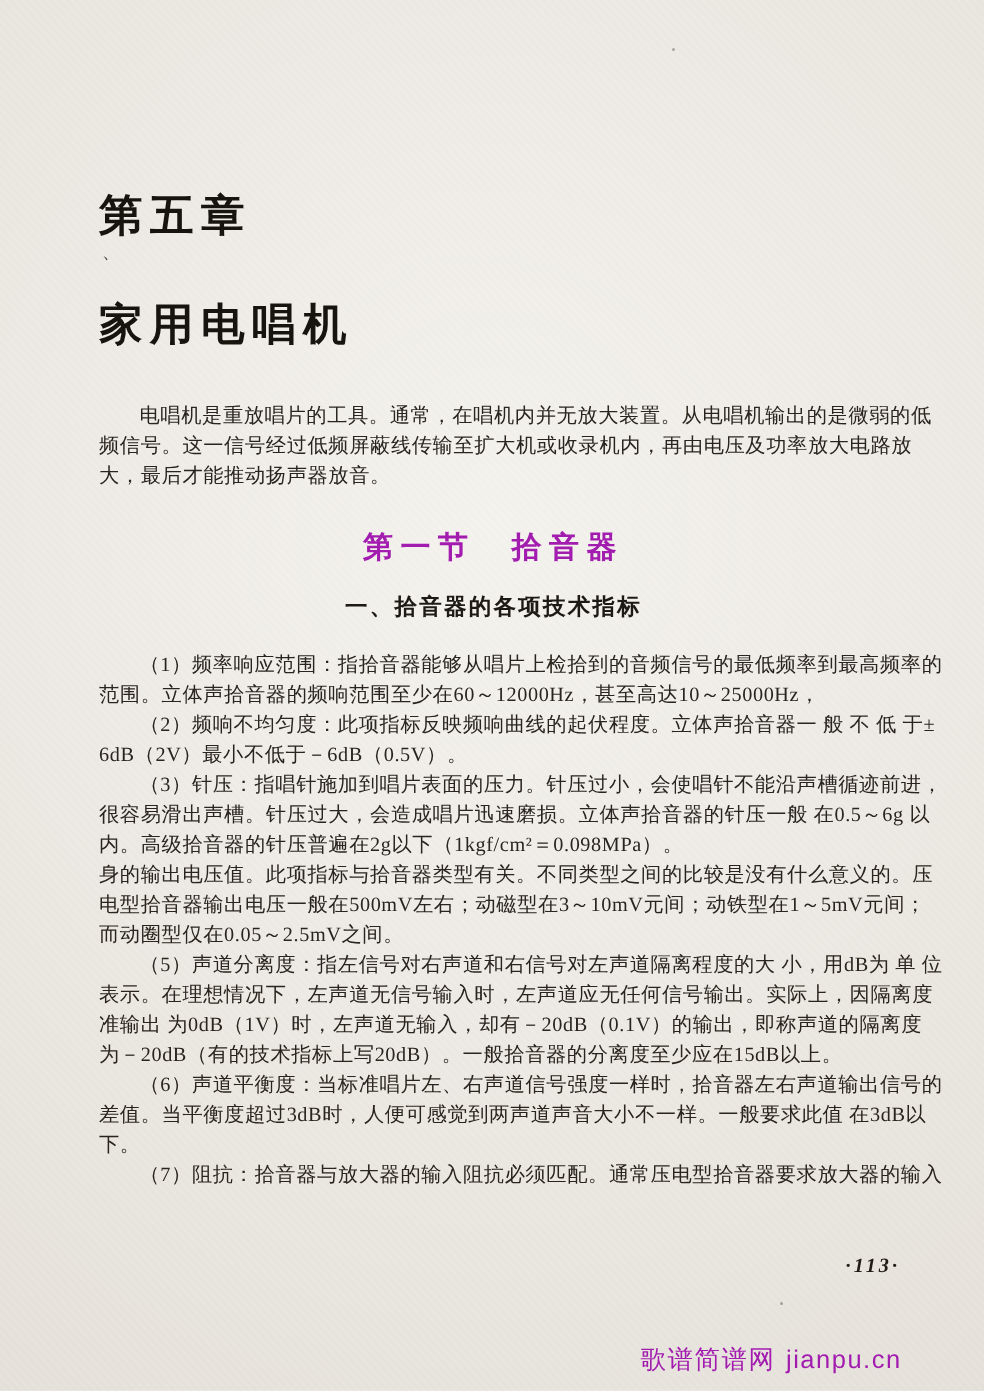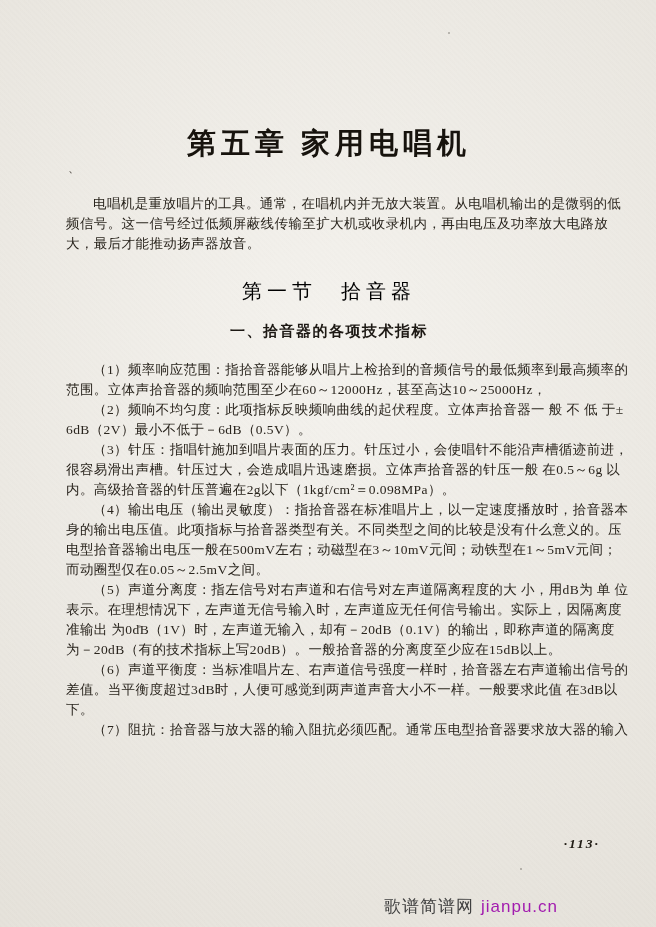--- a/index.html
+++ b/index.html
@@ -15,52 +15,53 @@
     position: absolute; inset: 0;
     background:
       radial-gradient(115% 90% at 50% 38%, rgba(255,255,255,0.35), rgba(110,100,85,0.09) 92%),
       repeating-linear-gradient(47deg, rgba(60,50,40,0.012) 0 2px, rgba(255,255,255,0.015) 2px 4px);
     pointer-events: none;
   }
   .content {
     position: absolute; left: 66px; width: 526px; top: 124px;
   }
   .chapter-title {
-    display: flex; justify-content: center; gap: 12px;
+    display: flex; justify-content: space-between; gap: 33px;
     font-size: 29px; font-weight: bold; letter-spacing: 5px;
     color: #17130d;
     margin: 0 0 30px 0;
+    flex-direction: column;
   }
   .para { font-size: 13.5px; line-height: 20px; letter-spacing: 0.4px; }
   .para .line { white-space: nowrap; }
   .para .line.indent { text-indent: 2em; }
   .section-title {
     display: flex; justify-content: center; gap: 24px;
-    font-size: 20px; font-weight: 400; letter-spacing: 5px;
-    color: #000000;
+    font-size: 20px; font-weight: 700; letter-spacing: 5px;
+    color: #a21caf;
     margin: 24px 0 17px 0;
   }
   .subsection-title {
     text-align: center;
     font-family: "Liberation Sans", "DejaVu Sans", sans-serif;
     font-size: 15px; font-weight: bold; letter-spacing: 1.5px;
     color: #1d1914;
     margin: 0 0 19px 0;
   }
   .page-number {
     position: absolute; right: 56px; top: 836px;
     font-size: 13.5px; font-style: italic; font-weight: bold;
     letter-spacing: 2px; color: #211c15;
   }
   .watermark {
     position: absolute; left: 384px; top: 895px;
     font-size: 17px; letter-spacing: 1px;
     font-family: "Liberation Sans", "DejaVu Sans", sans-serif;
   }
-  .watermark .wm-gray { color: #404040; }
+  .watermark .wm-gray { color: #a21caf; margin-left: 43px; }
   .watermark .wm-orange { color: #a21caf; margin-left: 7px; }
   .stray-mark {
     position: absolute; left: 68px; top: 160px;
     font-size: 12px; color: #45403a;
   }
   .speck { position: absolute; width: 2px; height: 2px; border-radius: 50%; background: rgba(40,35,28,0.35); }
   .speck.s1 { left: 448px; top: 32px; }
   .speck.s2 { left: 138px; top: 625px; width: 3px; height: 3px; }
   .speck.s3 { left: 520px; top: 868px; }
 </style>
@@ -104,21 +105,20 @@
     <div class="line">6dB（2V）最小不低于－6dB（0.5V）。</div>
   </div>
 
   <div class="para">
     <div class="line indent">（3）针压：指唱针施加到唱片表面的压力。针压过小，会使唱针不能沿声槽循迹前进，</div>
     <div class="line">很容易滑出声槽。针压过大，会造成唱片迅速磨损。立体声拾音器的针压一般 在0.5～6g 以</div>
     <div class="line">内。高级拾音器的针压普遍在2g以下（1kgf/cm²＝0.098MPa）。</div>
   </div>
 
   <div class="para">
-    <div class="line indent">（4）输出电压（输出灵敏度）：指拾音器在标准唱片上，以一定速度播放时，拾音器本</div>
     <div class="line">身的输出电压值。此项指标与拾音器类型有关。不同类型之间的比较是没有什么意义的。压</div>
     <div class="line">电型拾音器输出电压一般在500mV左右；动磁型在3～10mV元间；动铁型在1～5mV元间；</div>
     <div class="line">而动圈型仅在0.05～2.5mV之间。</div>
   </div>
 
   <div class="para">
     <div class="line indent">（5）声道分离度：指左信号对右声道和右信号对左声道隔离程度的大 小，用dB为 单 位</div>
     <div class="line">表示。在理想情况下，左声道无信号输入时，左声道应无任何信号输出。实际上，因隔离度</div>
     <div class="line">准输出 为0dB（1V）时，左声道无输入，却有－20dB（0.1V）的输出，即称声道的隔离度</div>
     <div class="line">为－20dB（有的技术指标上写20dB）。一般拾音器的分离度至少应在15dB以上。</div>

